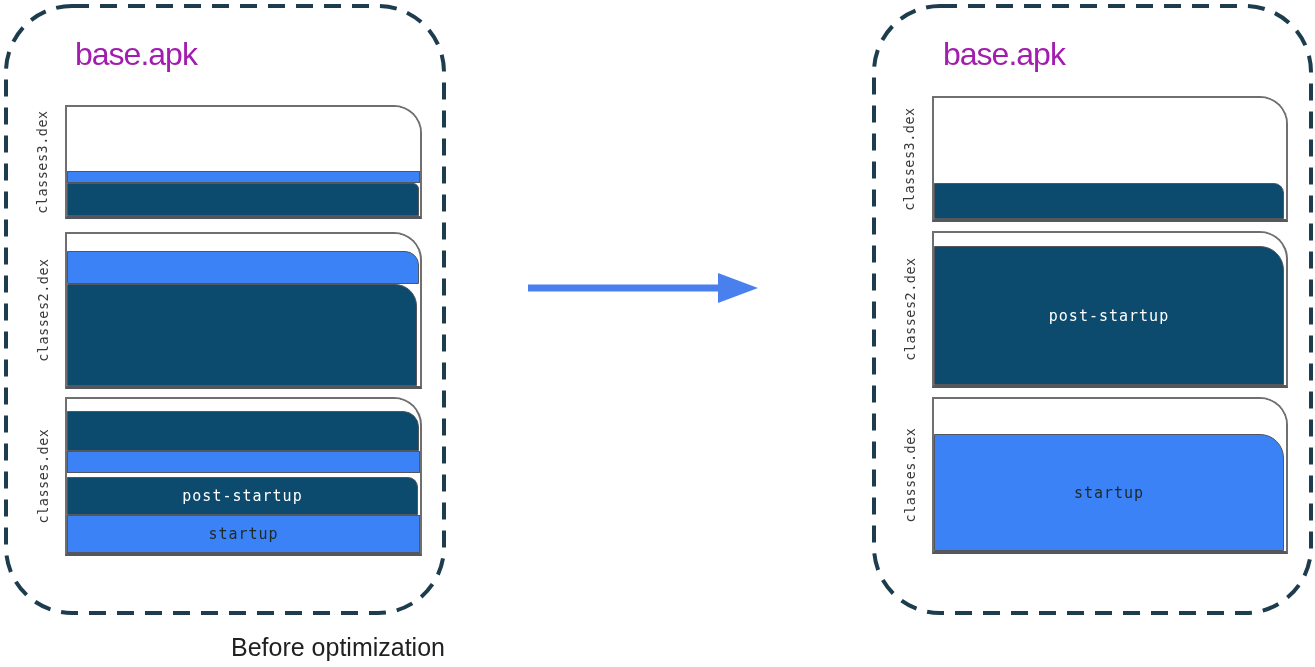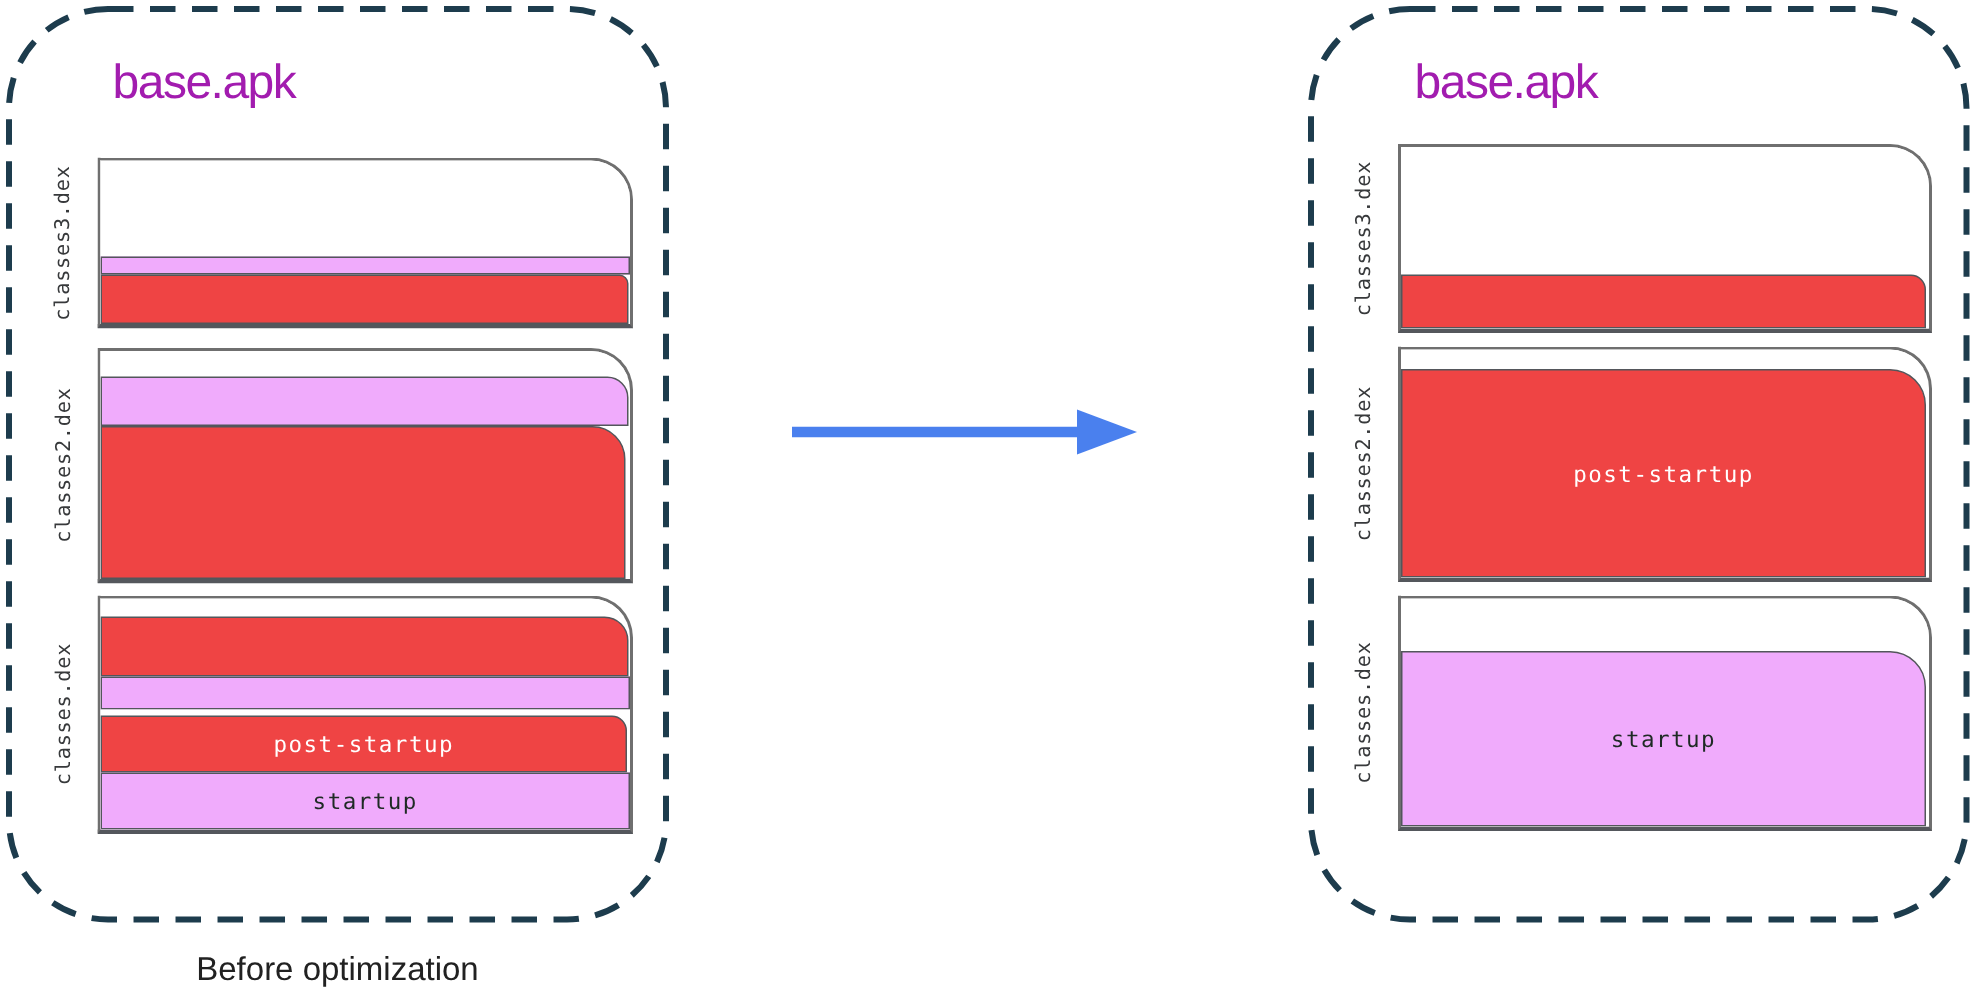--- a/index.html
+++ b/index.html
@@ -8,32 +8,32 @@
   *{box-sizing:border-box;}
 
   .canvas{position:absolute;inset:0;}
 
   
   .container-svg{position:absolute;pointer-events:none;}
 
   .apk-title{position:absolute;font-family:Liberation Sans, sans-serif;
              font-size:32px;color:#a21caf;letter-spacing:-1px;}
 
-  .caption{position:absolute;top:633px;font-size:22px;color:#212121;text-align:center;}
+  .caption{position:absolute;top:633px;font-size:25px;color:#212121;text-align:right;}
 
   
   .dex-block{position:absolute;background:#ffffff;border:2px solid #6f6f6f;
              border-bottom:3px solid #54575c;border-top-right-radius:28px;
              overflow:hidden;display:flex;flex-direction:column;}
   .seg{width:100%;flex:0 0 auto;position:relative;display:flex;align-items:center;justify-content:center;}
   .seg.grow{flex:1 1 auto;}
   .seg.white{background:#ffffff;border:none;}
   .seg.gap{background:#ffffff;border:none;}
-  .seg.blue{background:#ef4444;border:1px solid #53565b;}
-  .seg.green{background:#f0abfc;border:1px solid #53565b;}
+  .seg.blue{background:#0c4a6e;border:1px solid #53565b;}
+  .seg.green{background:#3b82f6;border:1px solid #53565b;}
   .fold6{border-top-right-radius:6px;margin-right:1px;width:calc(100% - 1px);}
   .fold10{border-top-right-radius:10px;margin-right:2px;width:calc(100% - 2px);}
   .fold14{border-top-right-radius:14px;margin-right:1px;width:calc(100% - 1px);}
   .fold16{border-top-right-radius:16px;margin-right:1px;width:calc(100% - 1px);}
   .fold22{border-top-right-radius:22px;margin-right:3px;width:calc(100% - 3px);}
   .fold24{border-top-right-radius:24px;margin-right:2px;width:calc(100% - 2px);}
 
   .h12{height:12px;} .h17{height:17px;} .h22{height:22px;} .h33{height:33px;}
   .h35{height:35px;} .h36{height:36px;} .h38{height:38px;} .h40{height:40px;}
   .h4{height:4px;} .h13{height:13px;} .h102{height:102px;} .h117{height:117px;}

